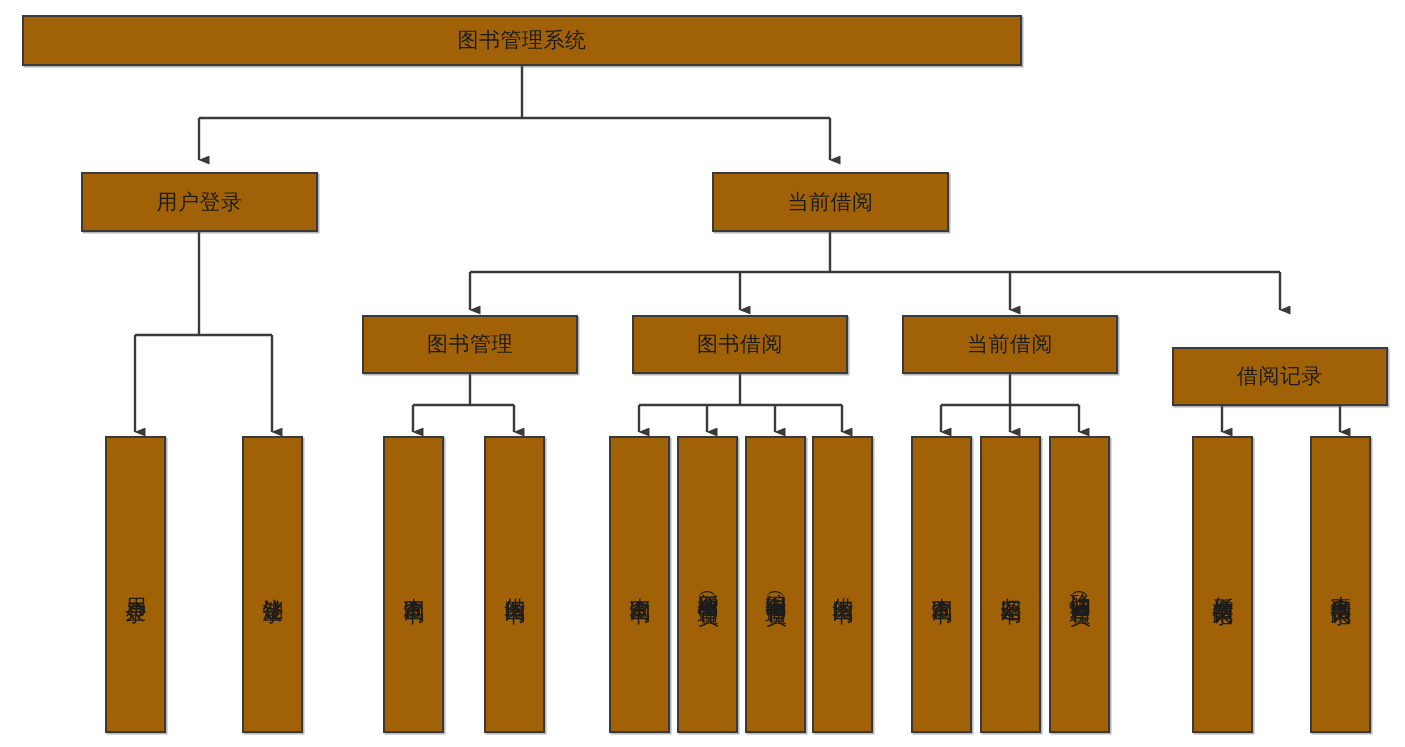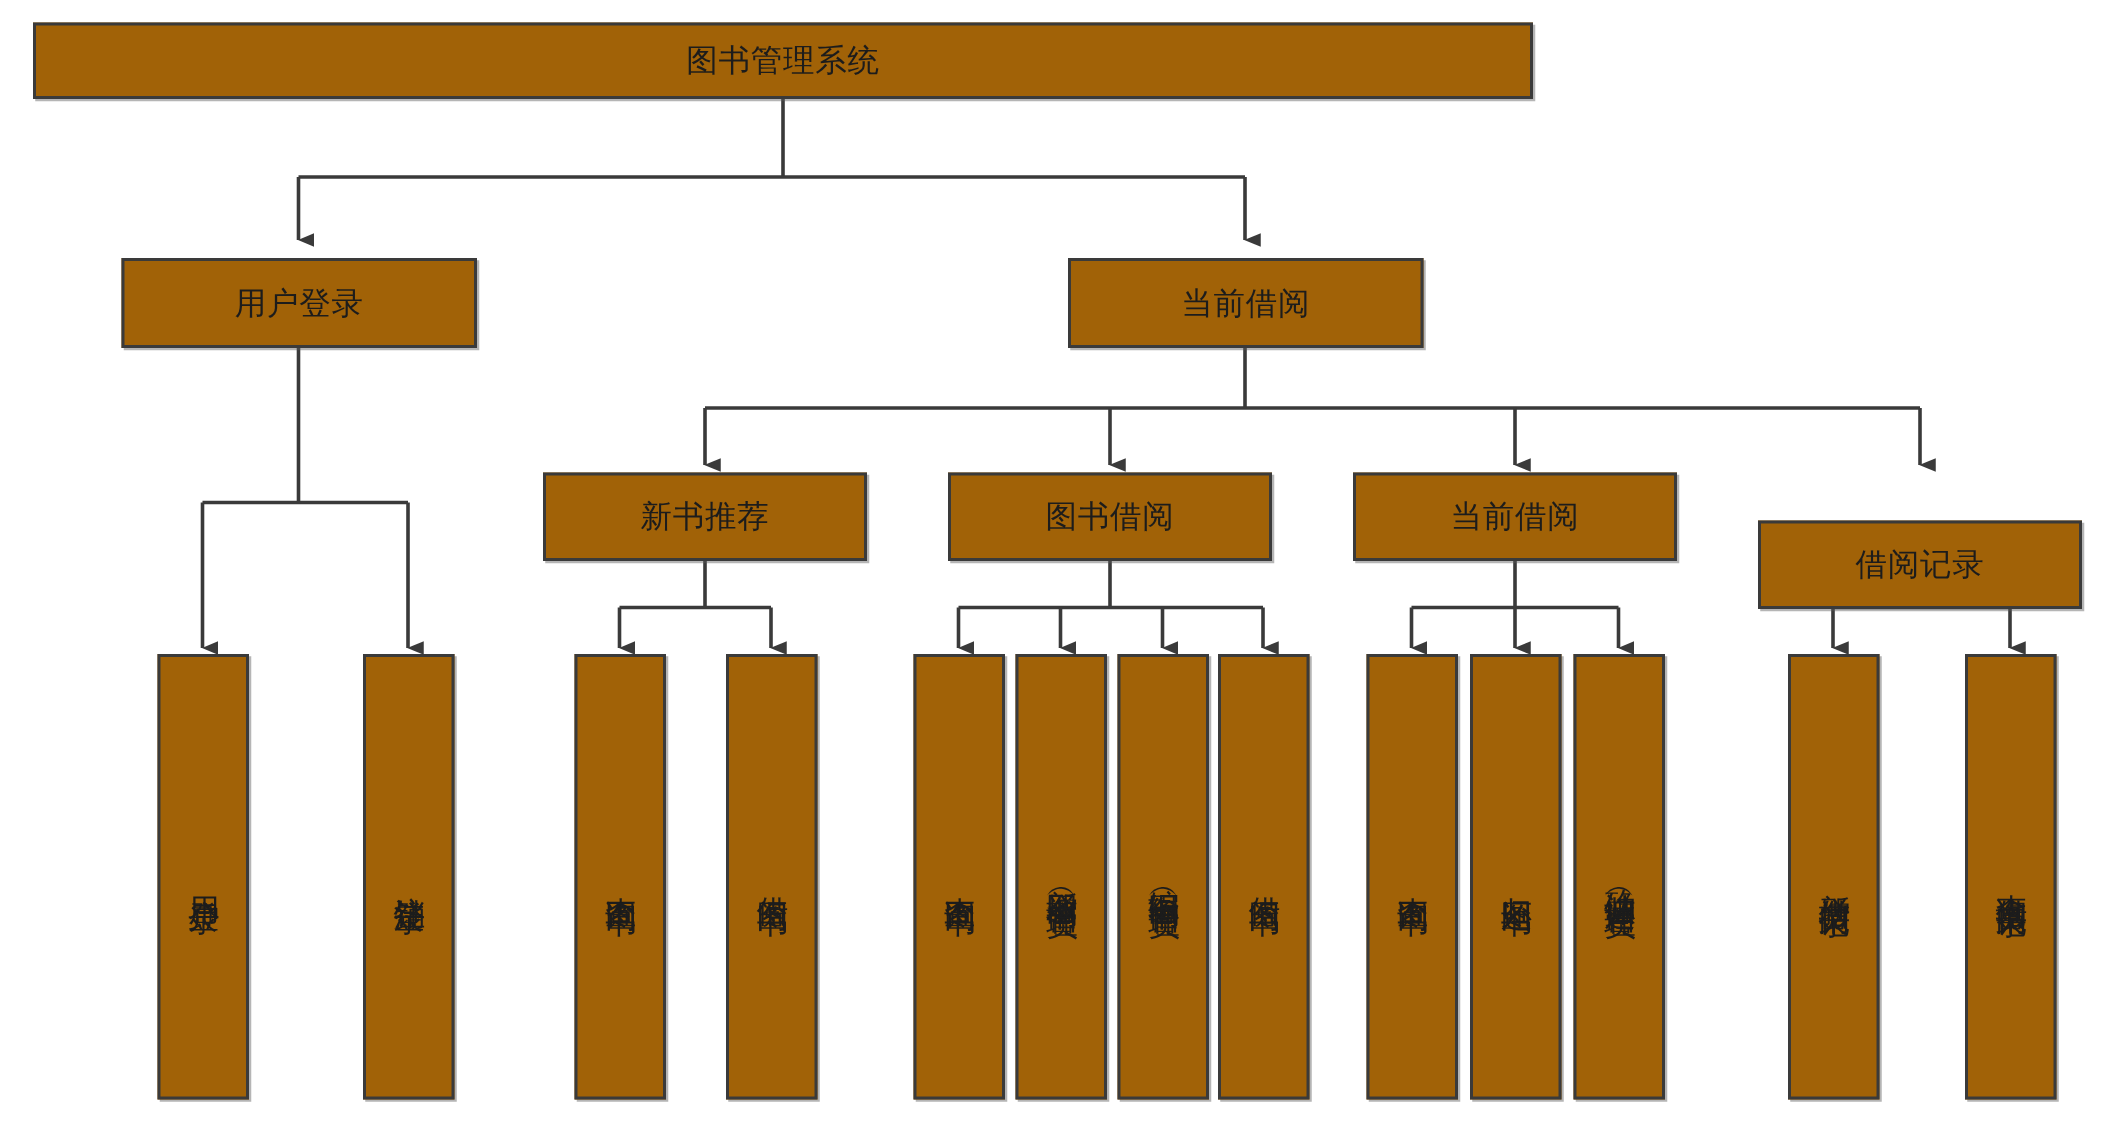--- a/index.html
+++ b/index.html
@@ -123,21 +123,21 @@
   </div>
 
   <div class="node" style="left:81px; top:172px; width:237px; height:60px;">
     <span class="node-label">用户登录</span>
   </div>
   <div class="node" style="left:712px; top:172px; width:237px; height:60px;">
     <span class="node-label">当前借阅</span>
   </div>
 
   <div class="node" style="left:362px; top:315px; width:216px; height:59px;">
-    <span class="node-label">新书推荐</span>
+    <span class="node-label">图书管理</span>
   </div>
   <div class="node" style="left:632px; top:315px; width:216px; height:59px;">
     <span class="node-label">图书借阅</span>
   </div>
   <div class="node" style="left:902px; top:315px; width:216px; height:59px;">
     <span class="node-label">当前借阅</span>
   </div>
   <div class="node" style="left:1172px; top:315px; width:216px; height:59px;margin-top:32px;">
     <span class="node-label">借阅记录</span>
   </div>

